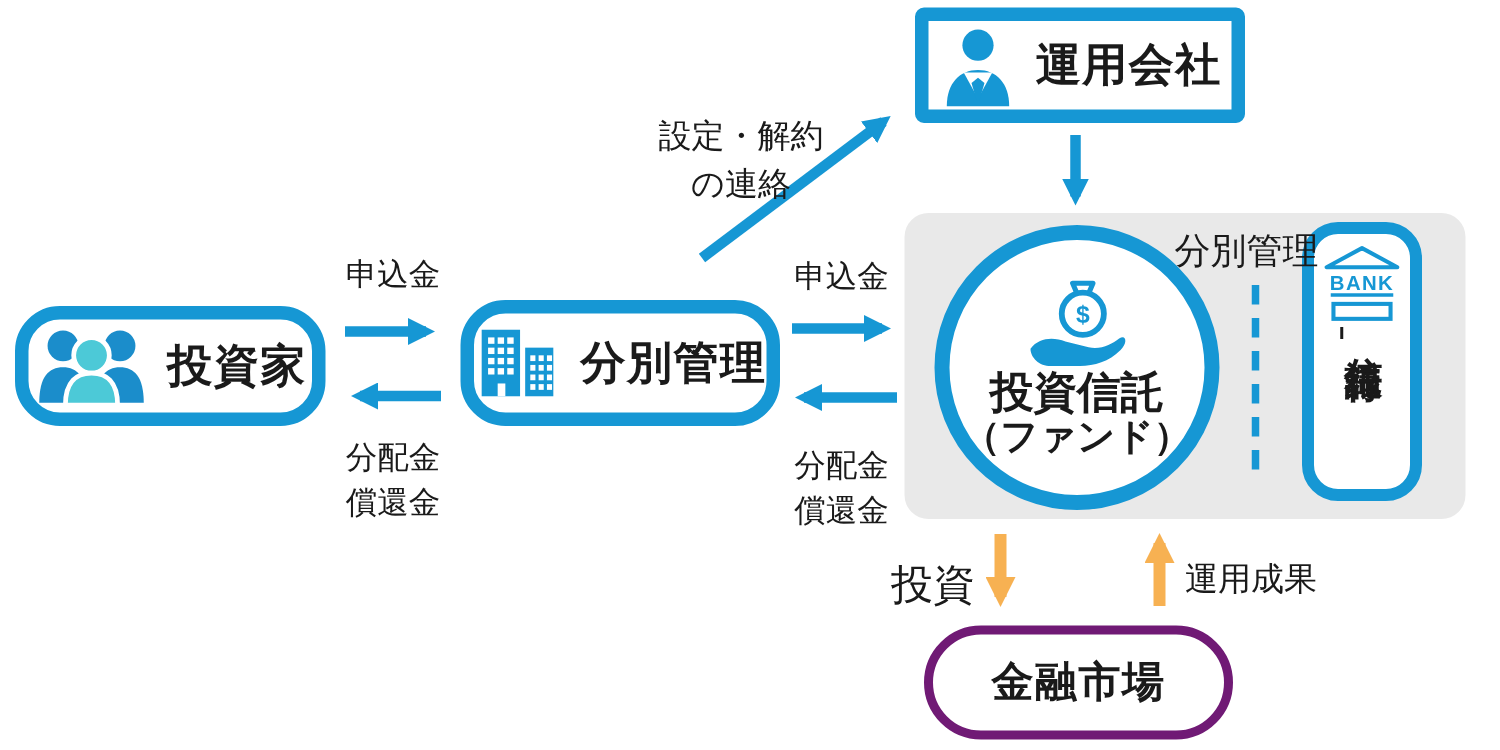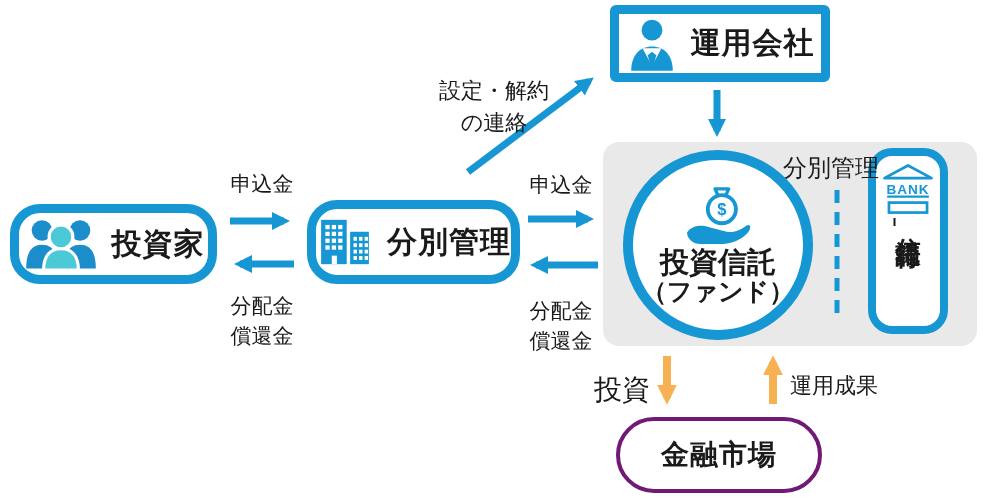--- a/index.html
+++ b/index.html
@@ -28,21 +28,21 @@
     position:absolute;left:868px;top:148px;width:80px;height:186px;background:#fff;
     border:8px solid #1697d4;border-radius:24px;box-sizing:border-box;
     display:flex;flex-direction:column;align-items:center;justify-content:flex-start;padding-top:6px;text-decoration:underline;
   }
   #bank-box .vlabel{
     writing-mode:vertical-rl;text-orientation:upright;font-size:25px;font-weight:700;
     letter-spacing:2px;margin-top:2px;line-height:1;
   }
   #market-pill{
     position:absolute;left:616px;top:417px;width:206px;height:76px;background:#fff;
-    border:4px solid #701a75;border-radius:40px;box-sizing:border-box;
+    border:6px solid #701a75;border-radius:40px;box-sizing:border-box;
     display:flex;align-items:center;justify-content:center;
   }
   #market-pill .title{font-size:28px;font-weight:700;letter-spacing:1px;}
   .lbl{position:absolute;font-size:21px;font-weight:500;color:#1a1a1a;white-space:nowrap;line-height:1.45;}
   .lbl.center{transform:translateX(-50%);text-align:center;}
   #arrow-layer{position:absolute;left:0;top:0;pointer-events:none;}
 </style>
 </head>
 <body>
 

